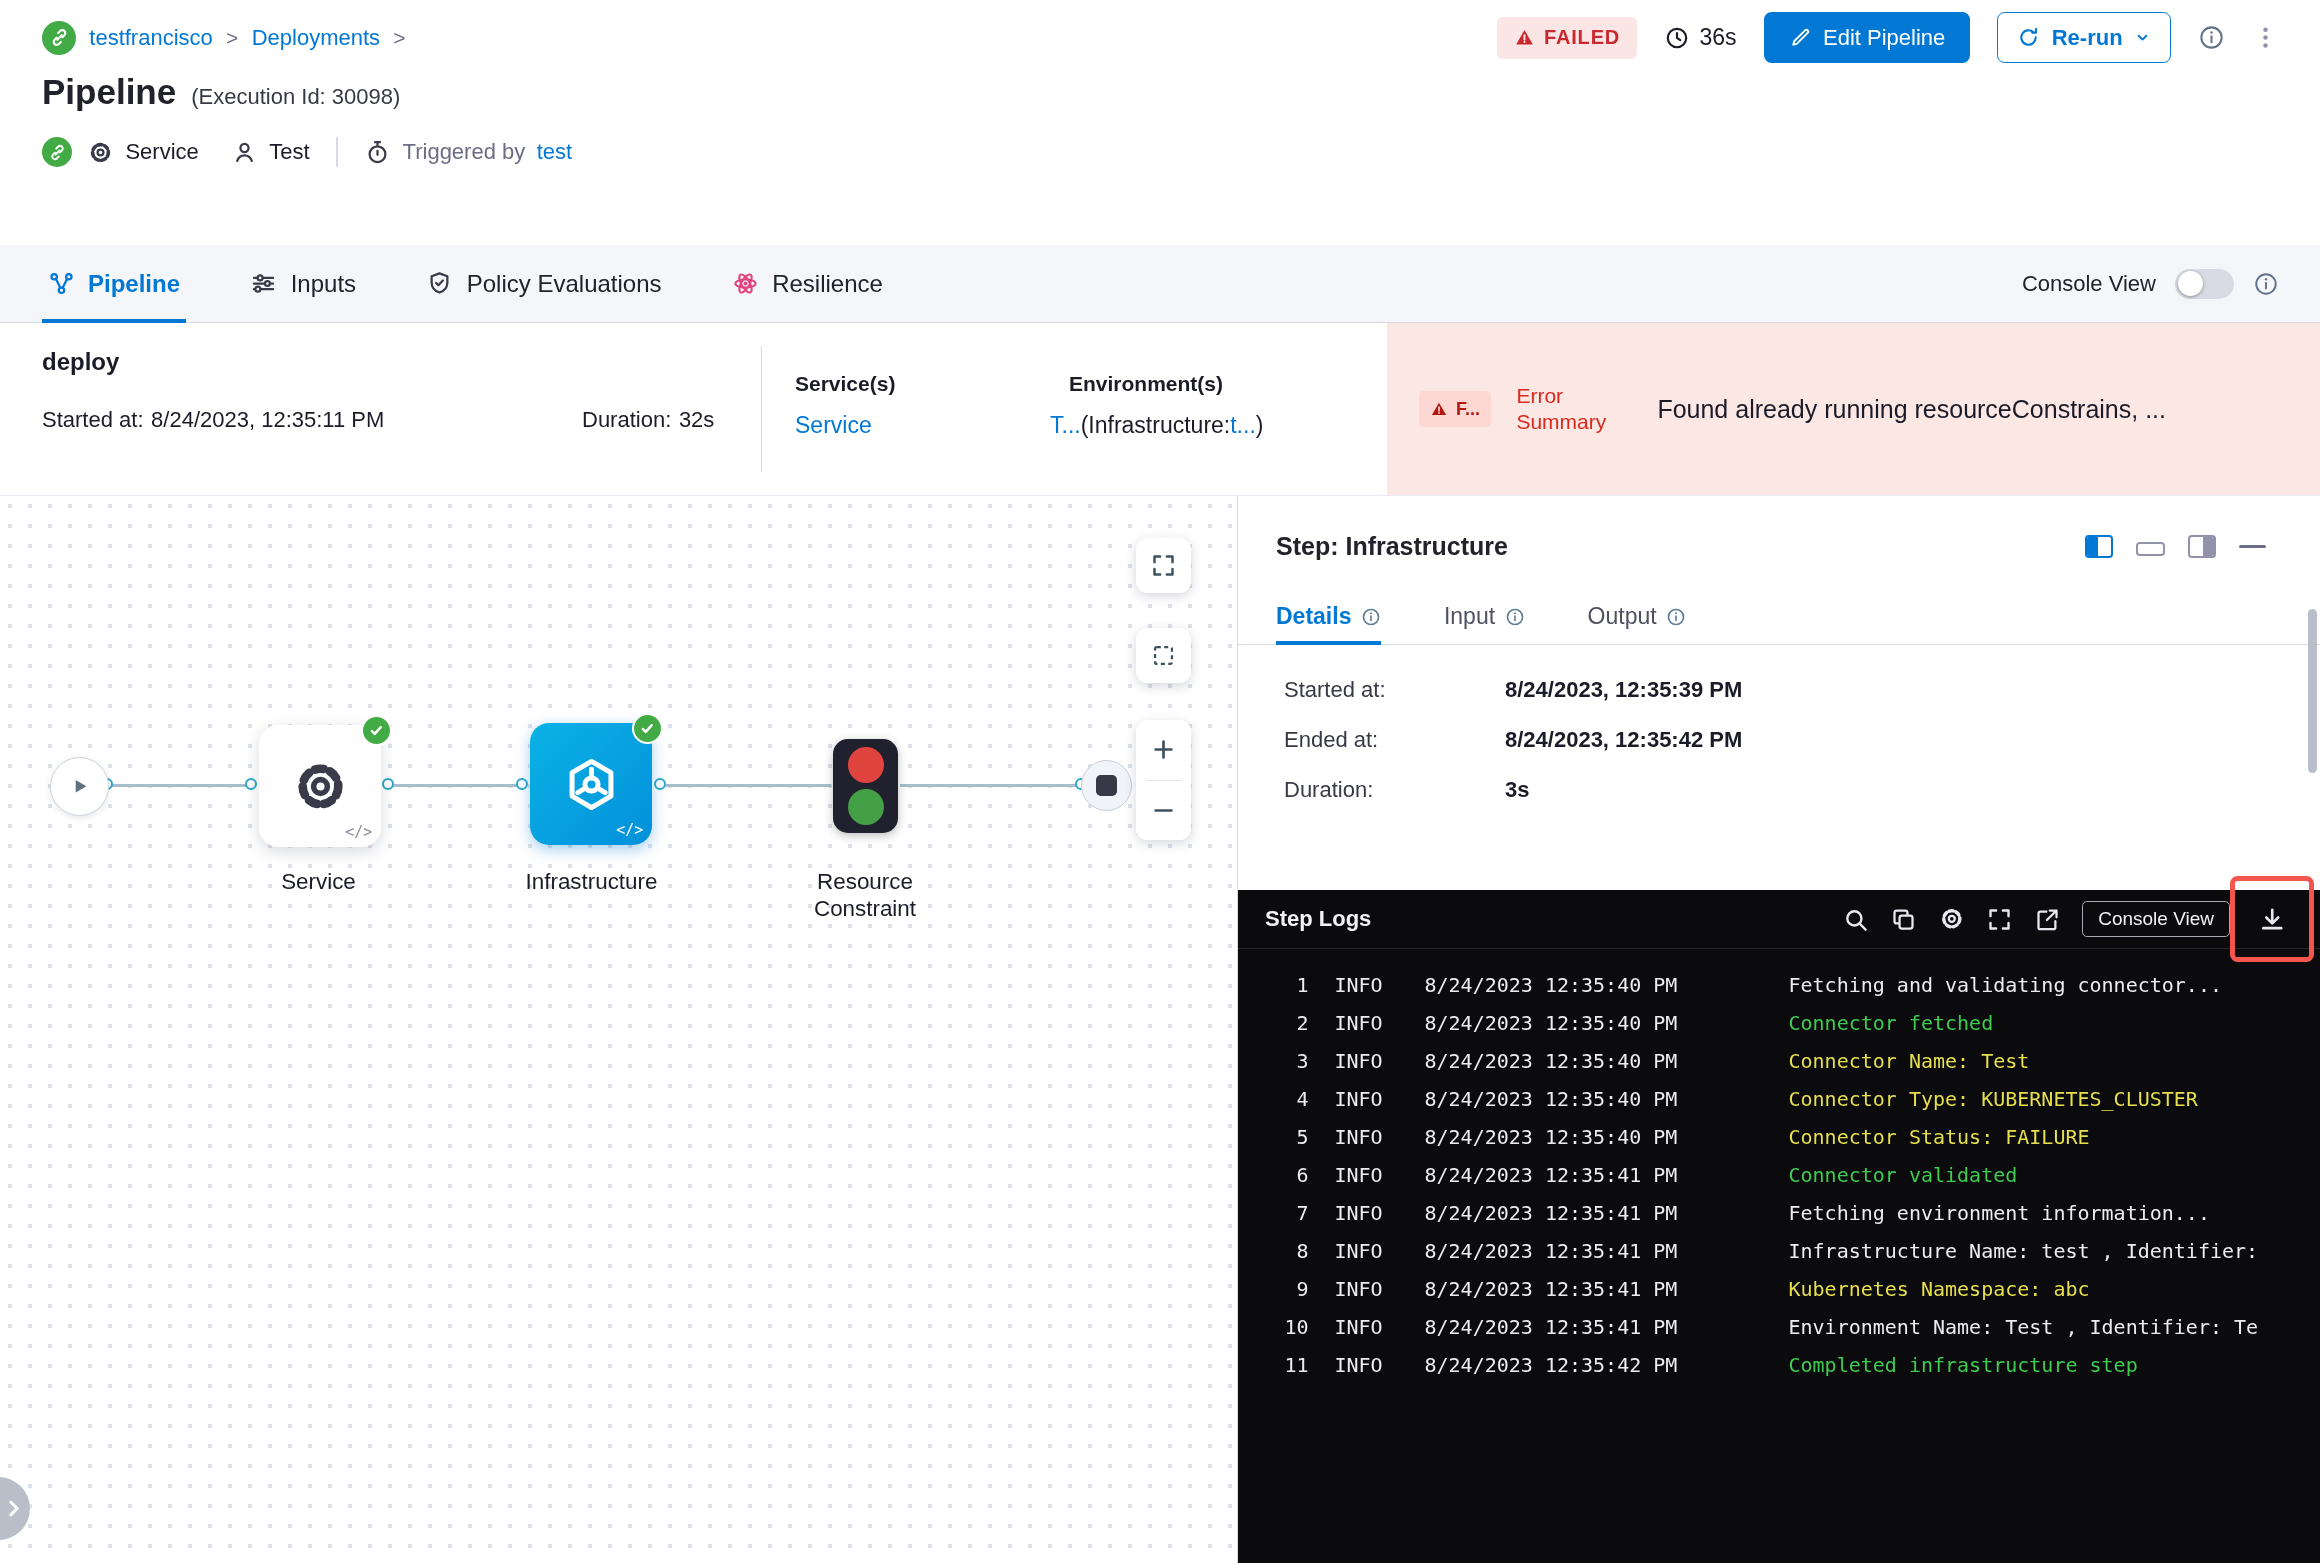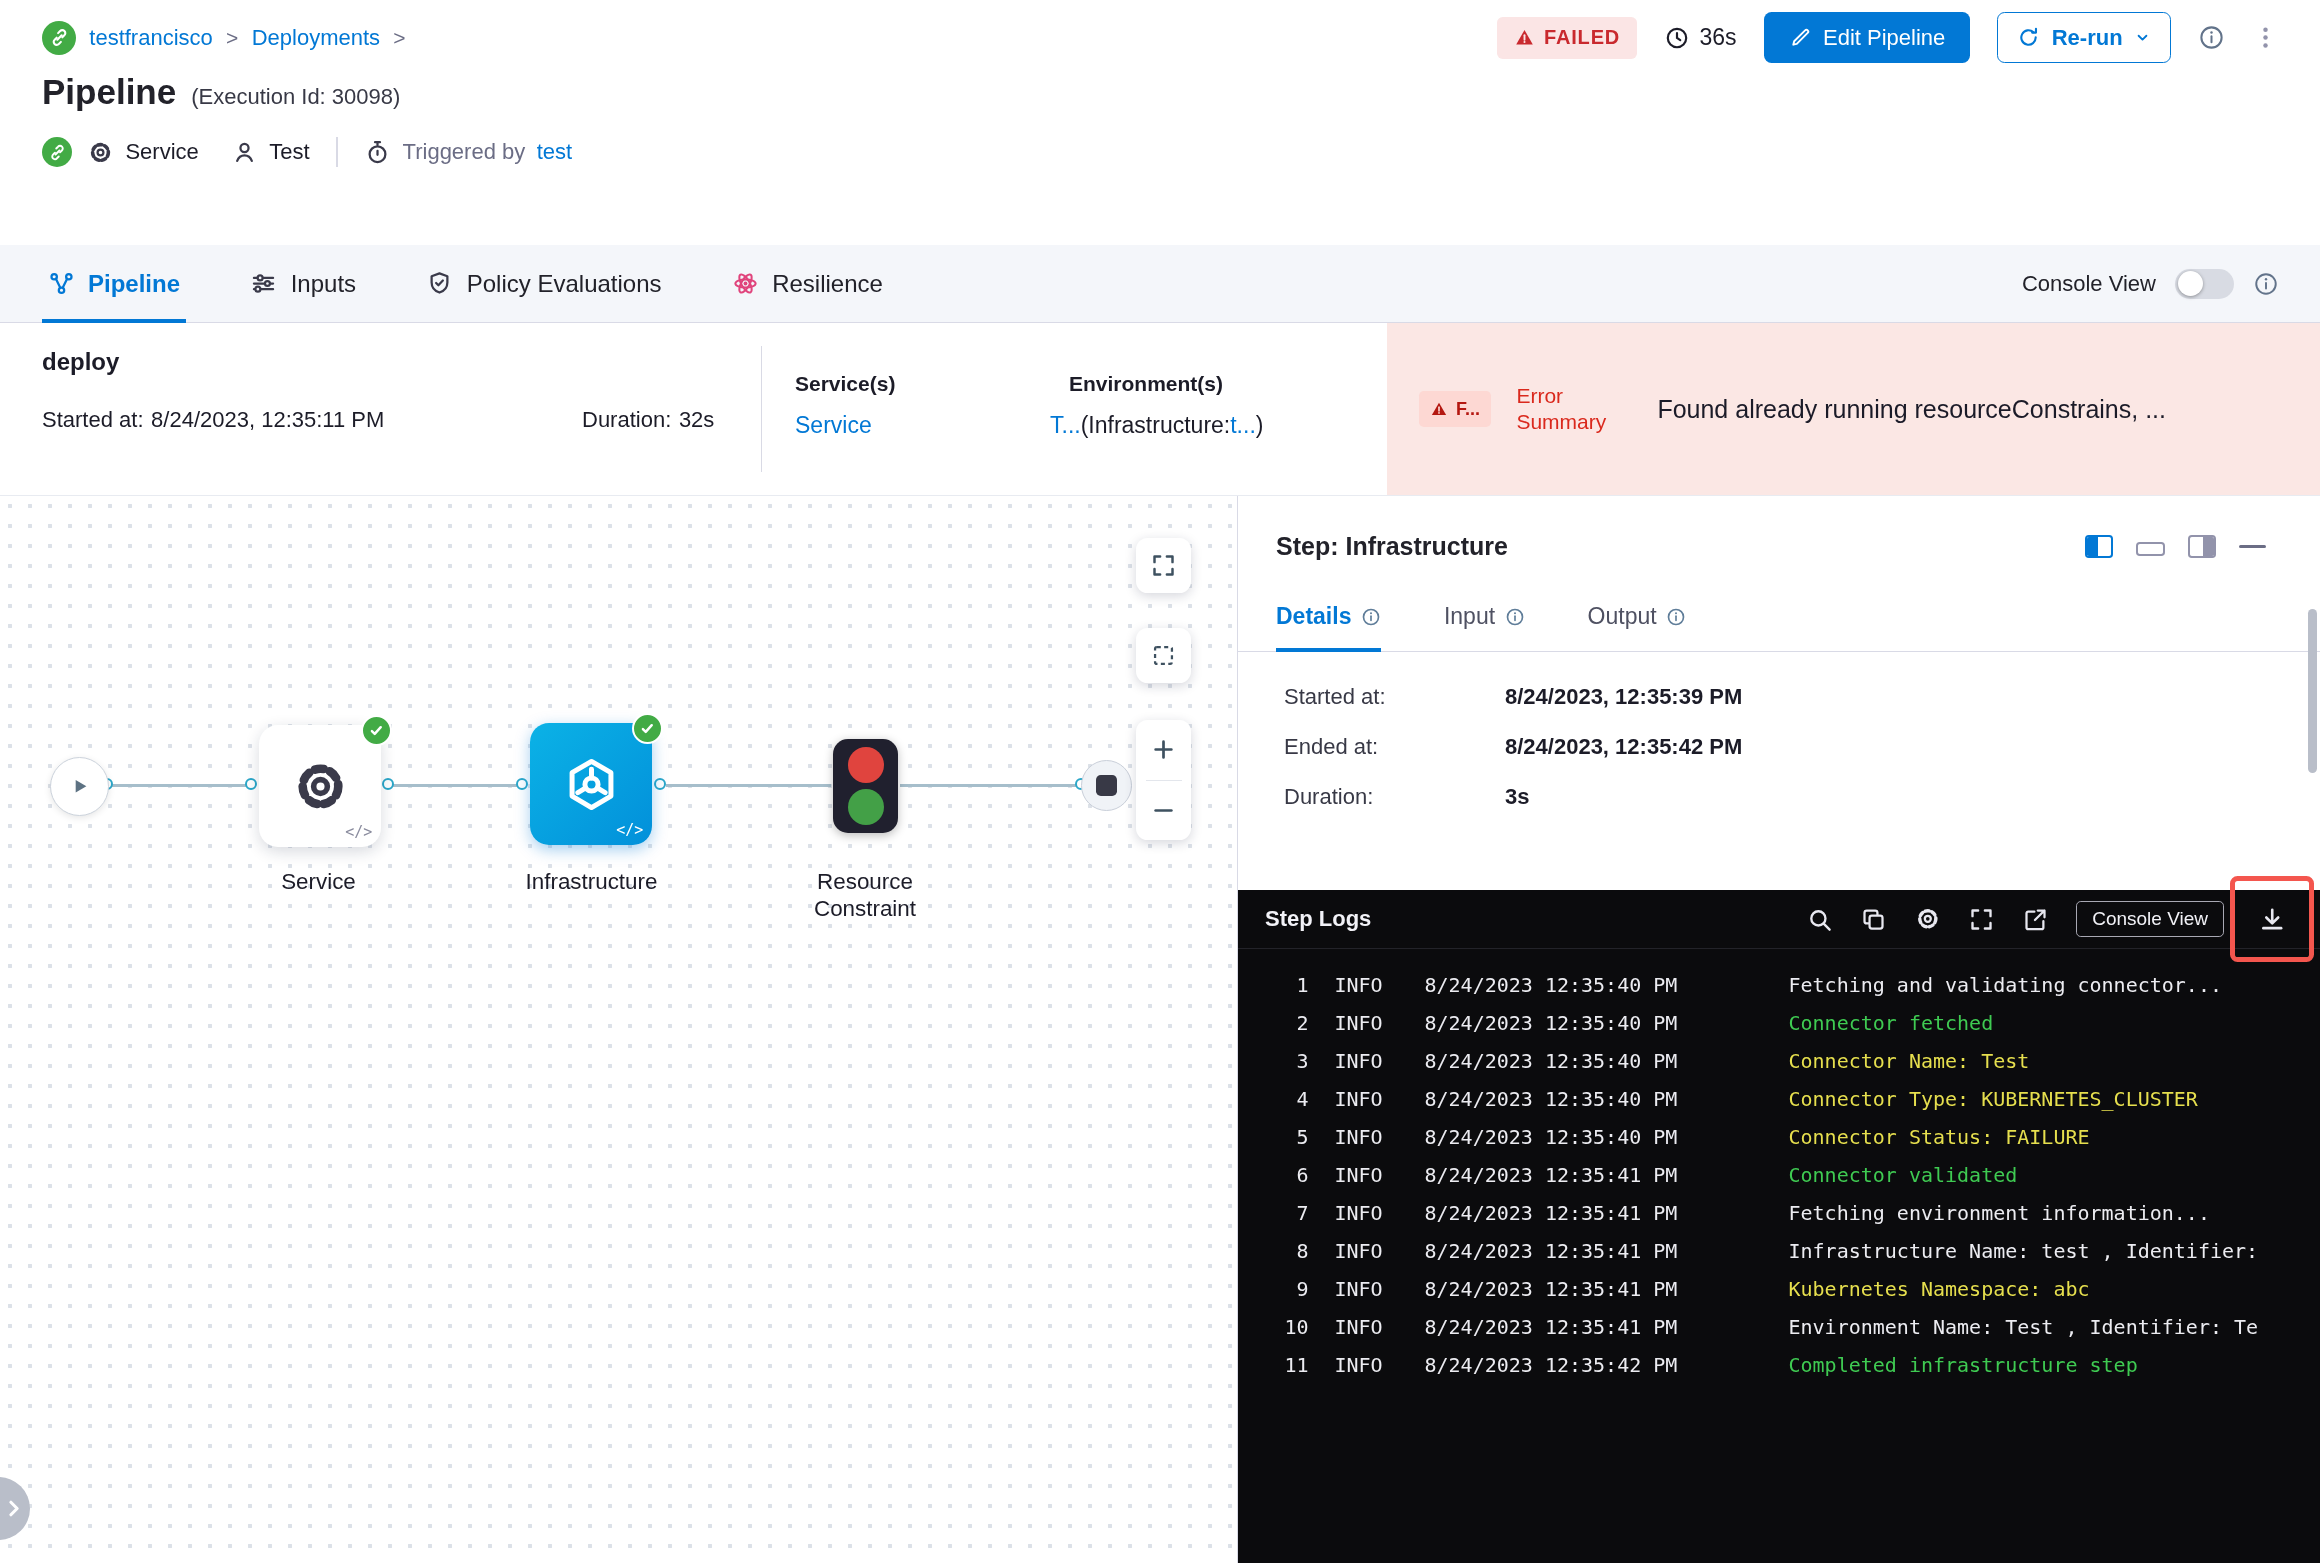--- a/index.html
+++ b/index.html
@@ -100,32 +100,32 @@
   .panel-head { display:flex; align-items:center; padding:36px 54px 0 38px; }
   .panel-title { font-size:25px; font-weight:700; color:#22222a; }
   .panel-head-icons { margin-left:auto; display:flex; align-items:center; gap:23px; }
   .lo { width:28.5px; height:23px; border:2.4px solid #9293ab; border-radius:3.8px; position:relative; cursor:pointer; overflow:hidden; }
   .lo.active { border-color:#0278d5; }
   .lo.active::after { content:""; position:absolute; left:0; top:0; bottom:0; width:46%; background:#0278d5; }
   .lo.flat { height:13.3px; margin-top:4.8px; }
   .lo.rightfill::after { content:""; position:absolute; right:0; top:0; bottom:0; width:46%; background:#9293ab; }
   .minimize-bar { width:27px; height:3.8px; background:#6b6d85; border-radius:1.9px; cursor:pointer; }
   .panel-tabs { display:flex; gap:63px; padding:0 38px; margin-top:42px; border-bottom:1px solid #d9dae6; }
-  .ptab { display:flex; align-items:center; gap:9.5px; font-size:23px; color:#4f5162; padding-bottom:21px; position:relative; cursor:pointer; }
+  .ptab { display:flex; align-items:center; gap:9.5px; font-size:23px; color:#4f5162; padding-bottom:14px; position:relative; cursor:pointer; }
   .ptab.active { color:#0278d5; font-weight:700; }
   .ptab.active::after { content:""; position:absolute; left:0; right:0; bottom:-1px; height:3.8px; background:#0278d5; }
   .pinfo { color:#5f7d99; }
   .details { padding:32px 38px 0 46px; }
   .detail-row { display:flex; margin-bottom:24px; font-size:22px; align-items:baseline; }
   .detail-label { width:221px; color:#383946; flex:0 0 auto; }
   .detail-value { font-weight:700; color:#1c1c28; }
 
   
   .logs { margin-top:auto; height:673px; background:#0b0b0d; display:flex; flex-direction:column; overflow:visible; }
-  .logs-head { height:59px; display:flex; align-items:center; padding:0 27px; gap:27px; border-bottom:1px solid #232329; position:relative; flex:0 0 auto; }
+  .logs-head { height:59px; display:flex; align-items:center; padding:0 27px; gap:21px; border-bottom:1px solid #232329; position:relative; flex:0 0 auto; }
   .logs-title { font-size:22px; color:#f2f2f7; font-weight:600; margin-right:auto; }
   .log-ic { color:#e8e8f0; cursor:pointer; }
   .console-btn { border:1.9px solid #a8a8b3; color:#f2f2f7; font-size:19px; padding:5.7px 15px; border-radius:4.8px; background:transparent; cursor:pointer; font-family:inherit; white-space:nowrap; }
   .dl-wrap { position:relative; width:42px; display:flex; justify-content:center; }
   .red-box { position:absolute; left:50%; top:50%; transform:translate(-50%,-50%); width:84px; height:86px; border:5.7px solid #f4564e; border-radius:7.6px; pointer-events:none; z-index:6; }
   .log-body { flex:1; padding-top:17px; overflow:hidden; font-family:"DejaVu Sans Mono",monospace; font-size:20px; }
   .log-line { display:flex; height:38px; line-height:38px; color:#ececf1; white-space:nowrap; padding-left:28.5px; }
   .ln { width:42px; text-align:right; flex:0 0 auto; margin-right:26px; color:#ececf1; }
   .lvl { width:90px; flex:0 0 auto; }
   .lt { width:364px; flex:0 0 auto; }

